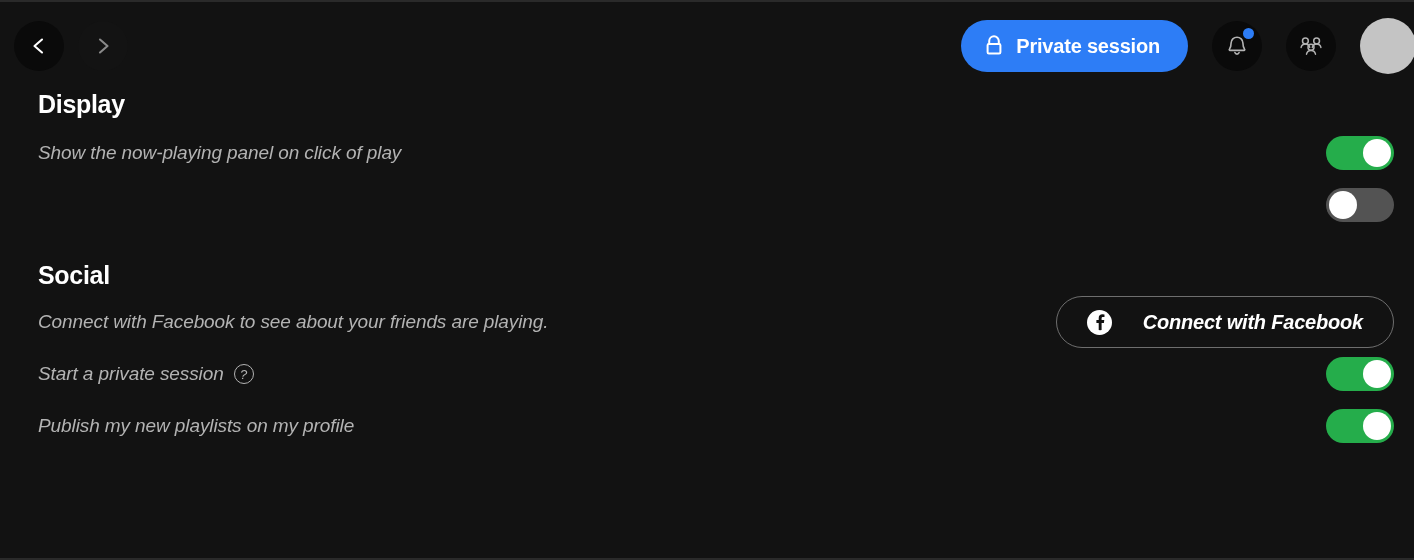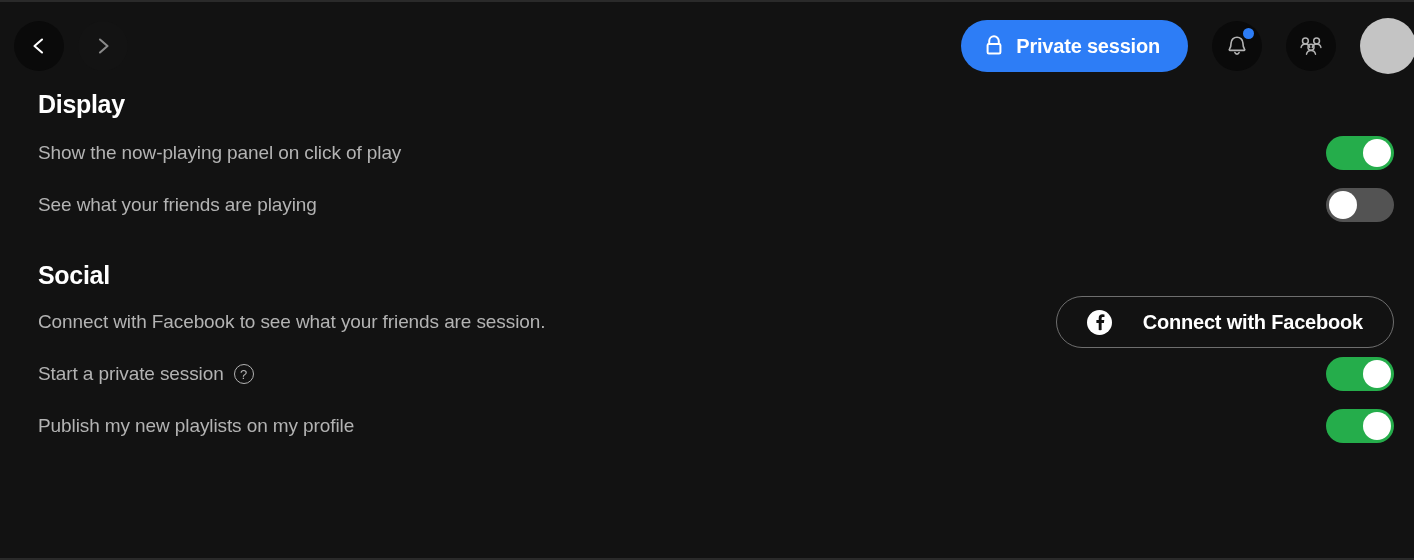--- a/index.html
+++ b/index.html
@@ -134,20 +134,21 @@
     color: #ffffff;
     font-size: 25px;
     font-weight: bold;
     letter-spacing: -0.3px;
   }
 
   .row {
     display: flex;
     align-items: center;
     min-height: 52px;
+    font-style: italic;
   }
   .row-label {
     color: #b3b3b3;
     font-size: 19px;
     letter-spacing: -0.1px;
     display: flex;
     align-items: center;
     gap: 10px;
   }
   .row-control {
@@ -284,37 +285,36 @@
         <div class="row-label">Show the now-playing panel on click of play</div>
         <div class="row-control">
           <div class="toggle on">
             <span class="knob"></span>
           </div>
         </div>
       </div>
 
 
       <div class="row">
-        <div class="row-label">See what your friends are playing</div>
         <div class="row-control">
           <div class="toggle">
             <span class="knob"></span>
           </div>
         </div>
       </div>
     </div>
 
     <div class="spacer-social"></div>
 
     <div>
       <div class="section-title">Social</div>
       <div class="title-gap-social"></div>
 
       <div class="row">
-        <div class="row-label">Connect with Facebook to see what your friends are session.</div>
+        <div class="row-label">Connect with Facebook to see about your friends are playing.</div>
         <div class="row-control">
           <div class="fb-btn">
             <svg width="25" height="25" viewBox="0 0 25 25">
               <circle cx="12.5" cy="12.5" r="12.5" fill="#ffffff"></circle>
               <path d="M14.6 12.9 h2.3 l.36-2.8 h-2.66 V8.3 c0-.81.23-1.36 1.39-1.36 h1.48V4.43 a19.8 19.8 0 0 0-2.16-.11 c-2.14 0-3.6 1.31-3.6 3.71 V10.1 H9.4 v2.8 h2.31 v7.2 a9.4 9.4 0 0 0 2.89 0 Z" fill="#121212"></path>
             </svg>
             <span class="fb-label">Connect with Facebook</span>
           </div>
         </div>
       </div>

